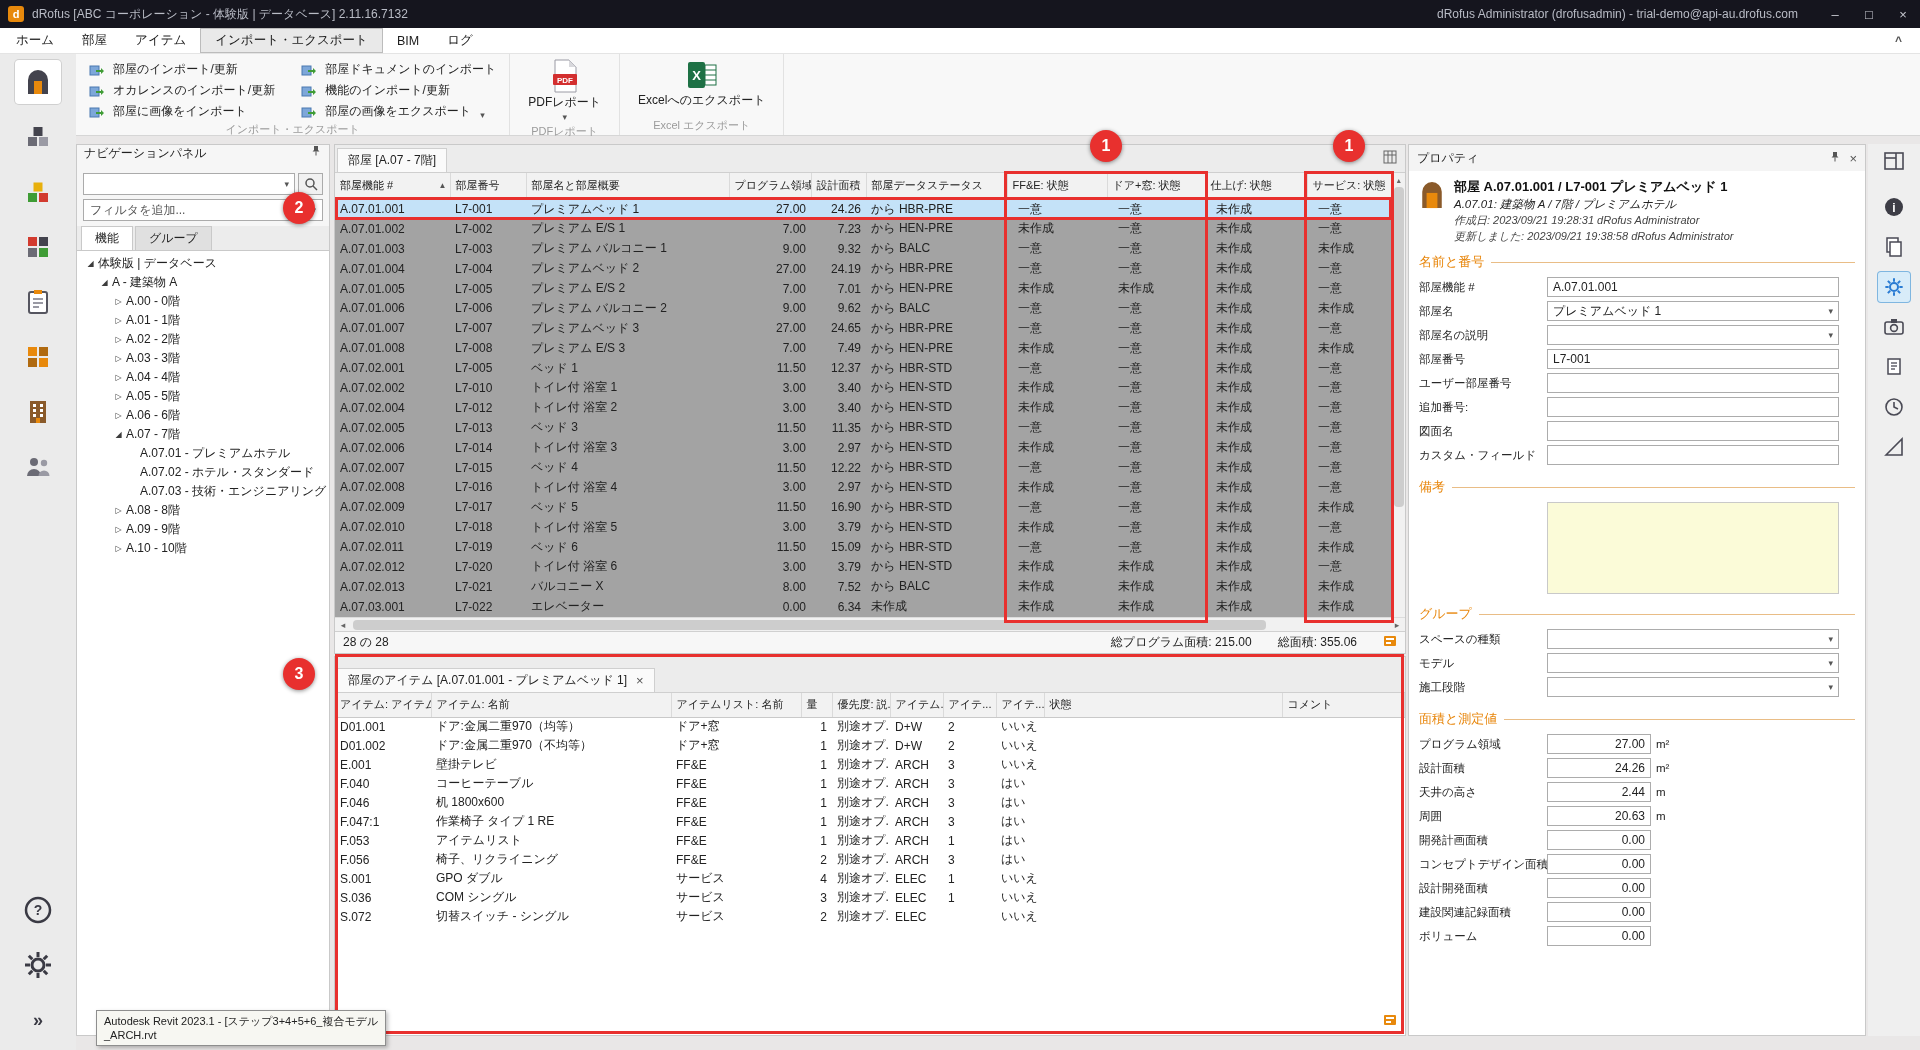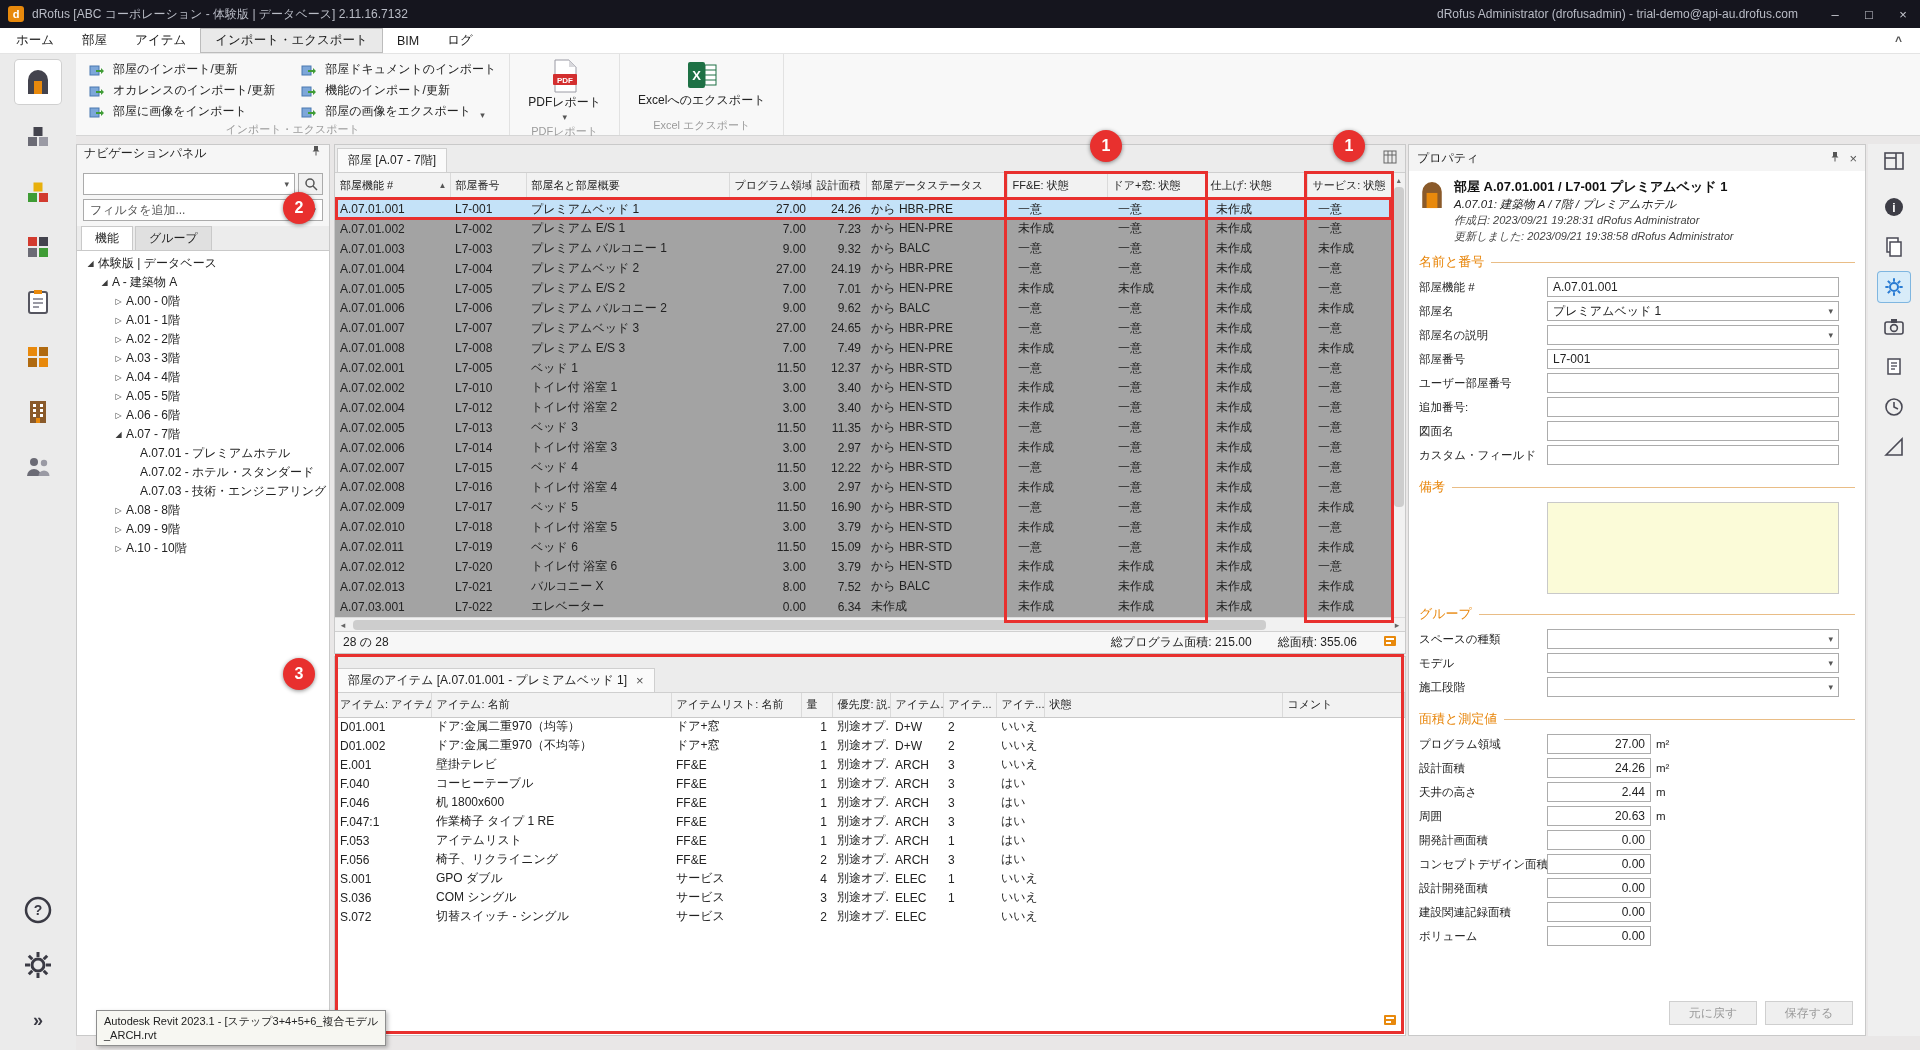--- a/index.html
+++ b/index.html
@@ -1230,24 +1230,20 @@
 
                 <div class="field">
                   <span class="flabel">ボリューム</span>
                   <div class="tb num">
                     <span>0.00</span>
                   </div>
                   <span class="unit"></span>
                 </div>
               </div>
 
-            <div class="props-actions">
-              <div class="pbtn">元に戻す</div>
-              <div class="pbtn">保存する</div>
-            </div>
           </div>
         </div>
 
         <div class="rightstrip">
           <div class="rtool first">
             <svg width="20" height="20" viewBox="0 0 20 20">
                 <rect x="1" y="2" width="18" height="16" fill="none" stroke="#4a4a55" stroke-width="1.6"></rect>
                 <line x1="12" y1="2" x2="12" y2="18" stroke="#4a4a55" stroke-width="1.6"></line>
                 <line x1="1" y1="7" x2="12" y2="7" stroke="#4a4a55" stroke-width="1.6"></line>
               </svg>

